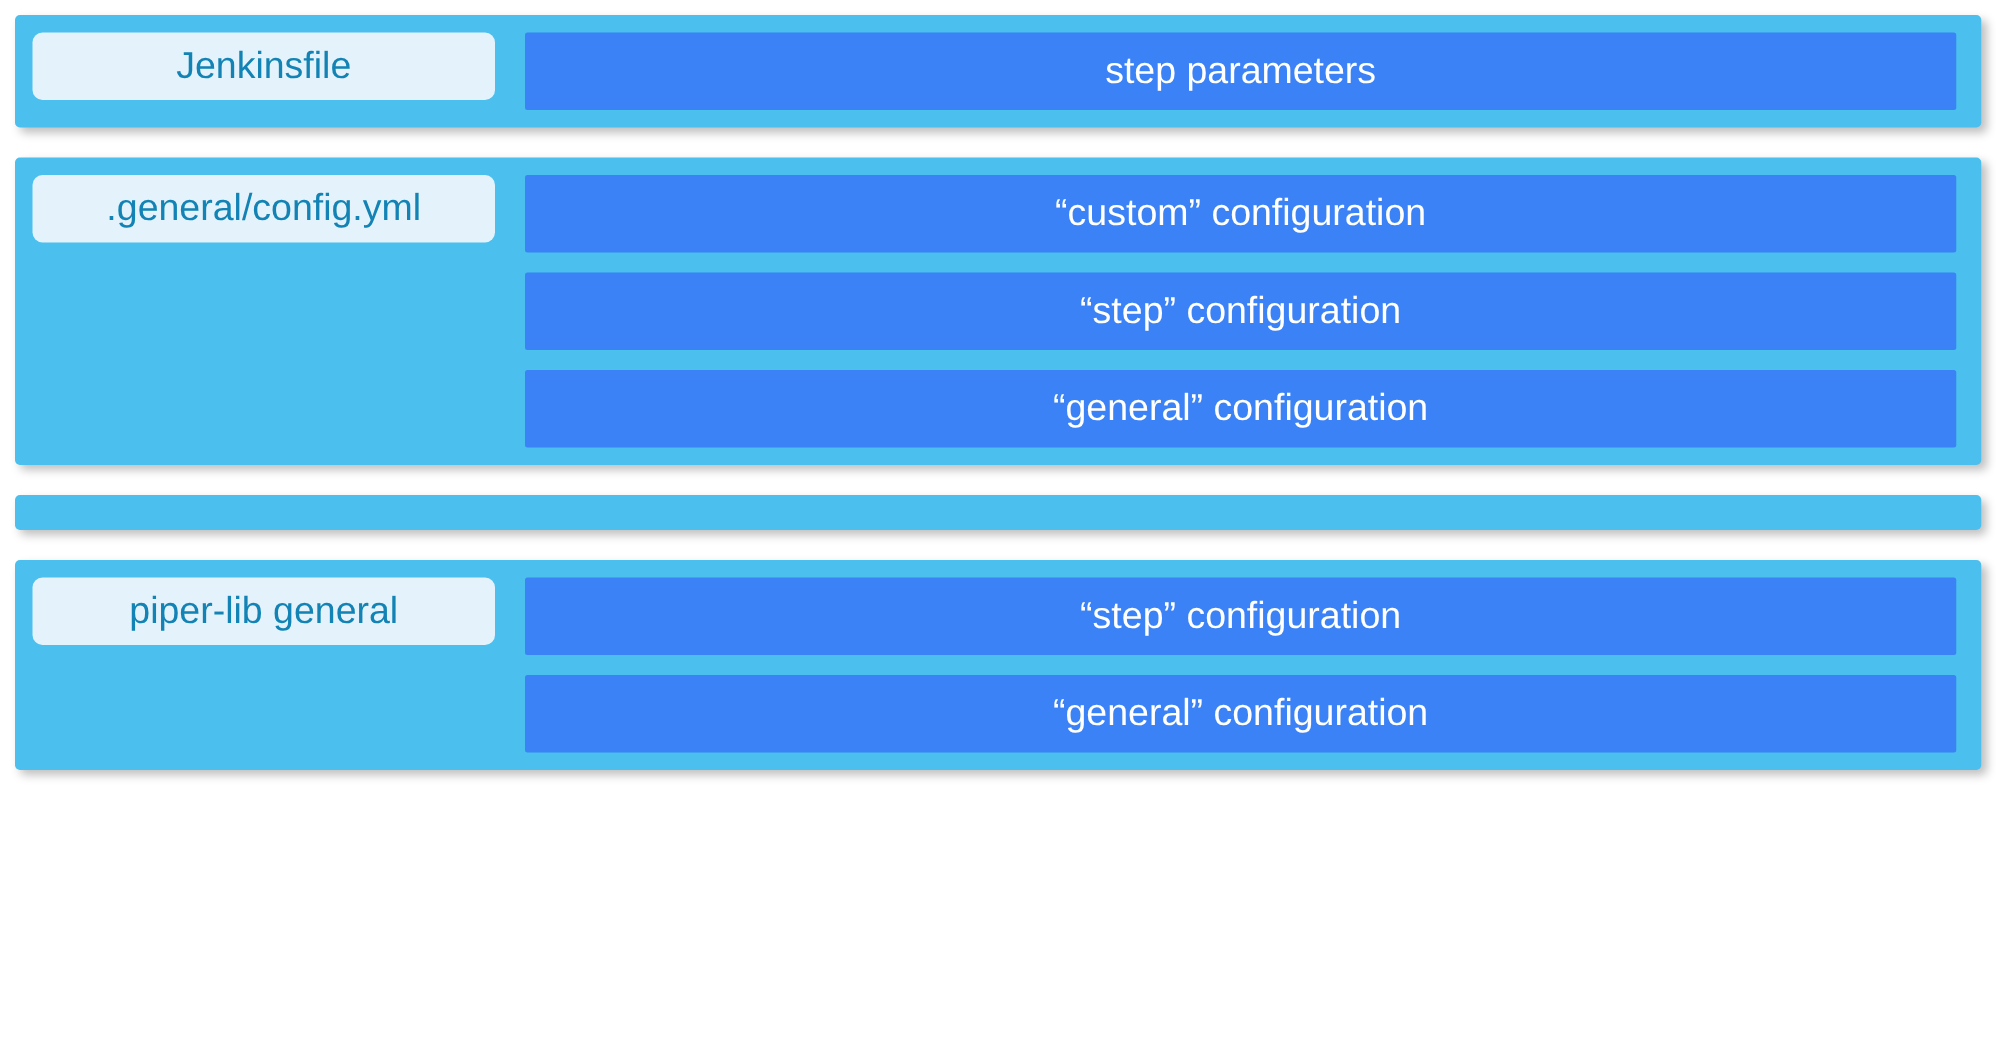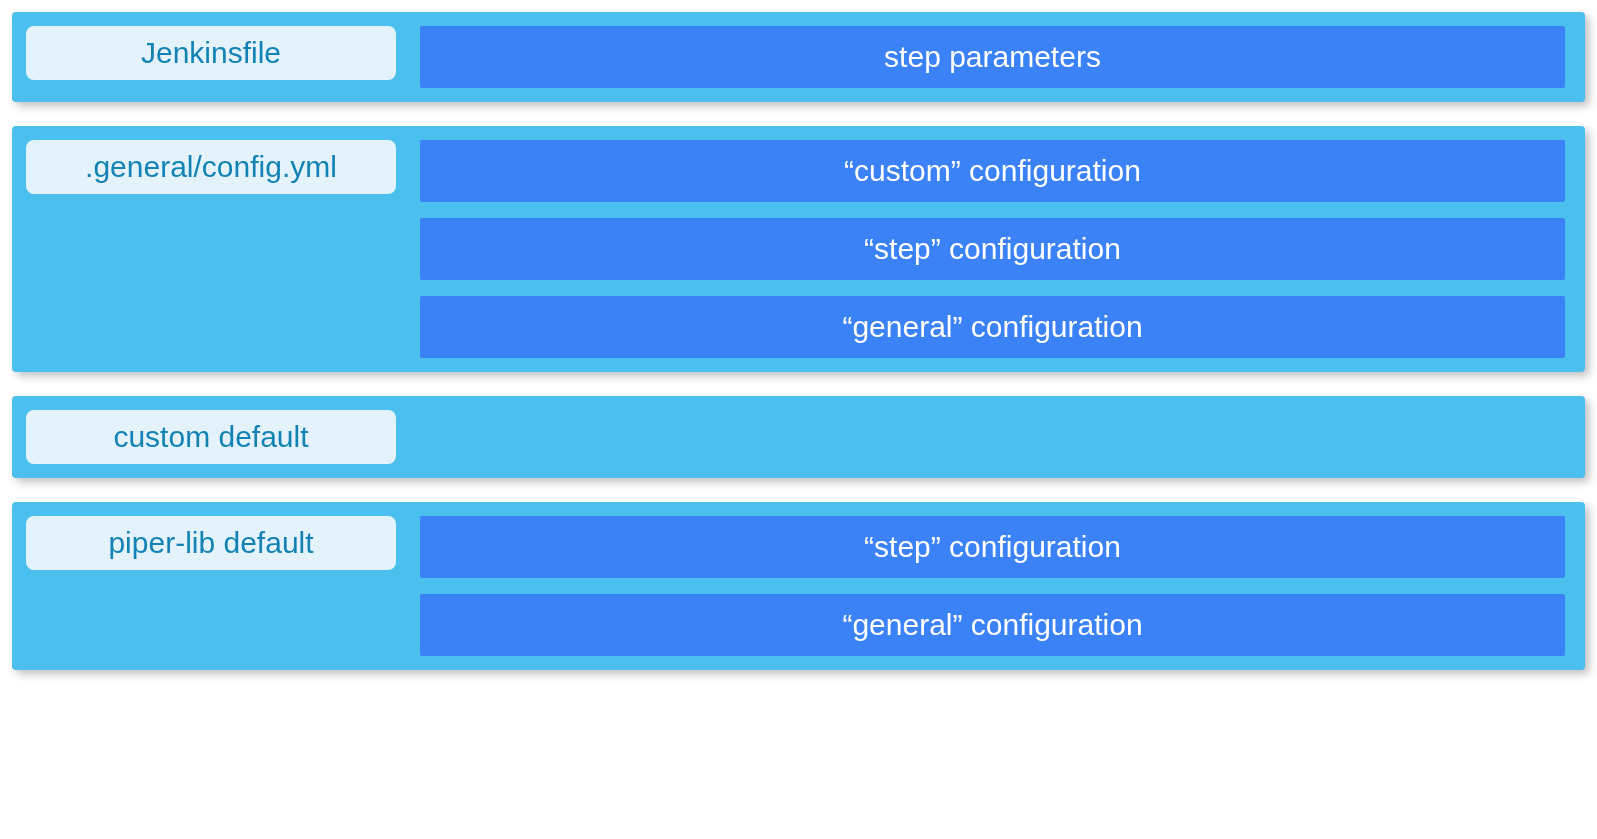--- a/index.html
+++ b/index.html
@@ -67,24 +67,23 @@
   <div class="layer">
     <div class="layer-label">.general/config.yml</div>
     <div class="layer-items">
       <div class="layer-item">“custom” configuration</div>
       <div class="layer-item">“step” configuration</div>
       <div class="layer-item">“general” configuration</div>
     </div>
   </div>
 
   <div class="layer">
-    <div class="layer-label">custom default</div>
   </div>
 
   <div class="layer">
-    <div class="layer-label">piper-lib default</div>
+    <div class="layer-label">piper-lib general</div>
     <div class="layer-items">
       <div class="layer-item">“step” configuration</div>
       <div class="layer-item">“general” configuration</div>
     </div>
   </div>
 
 </div>
 
 </body></html>

